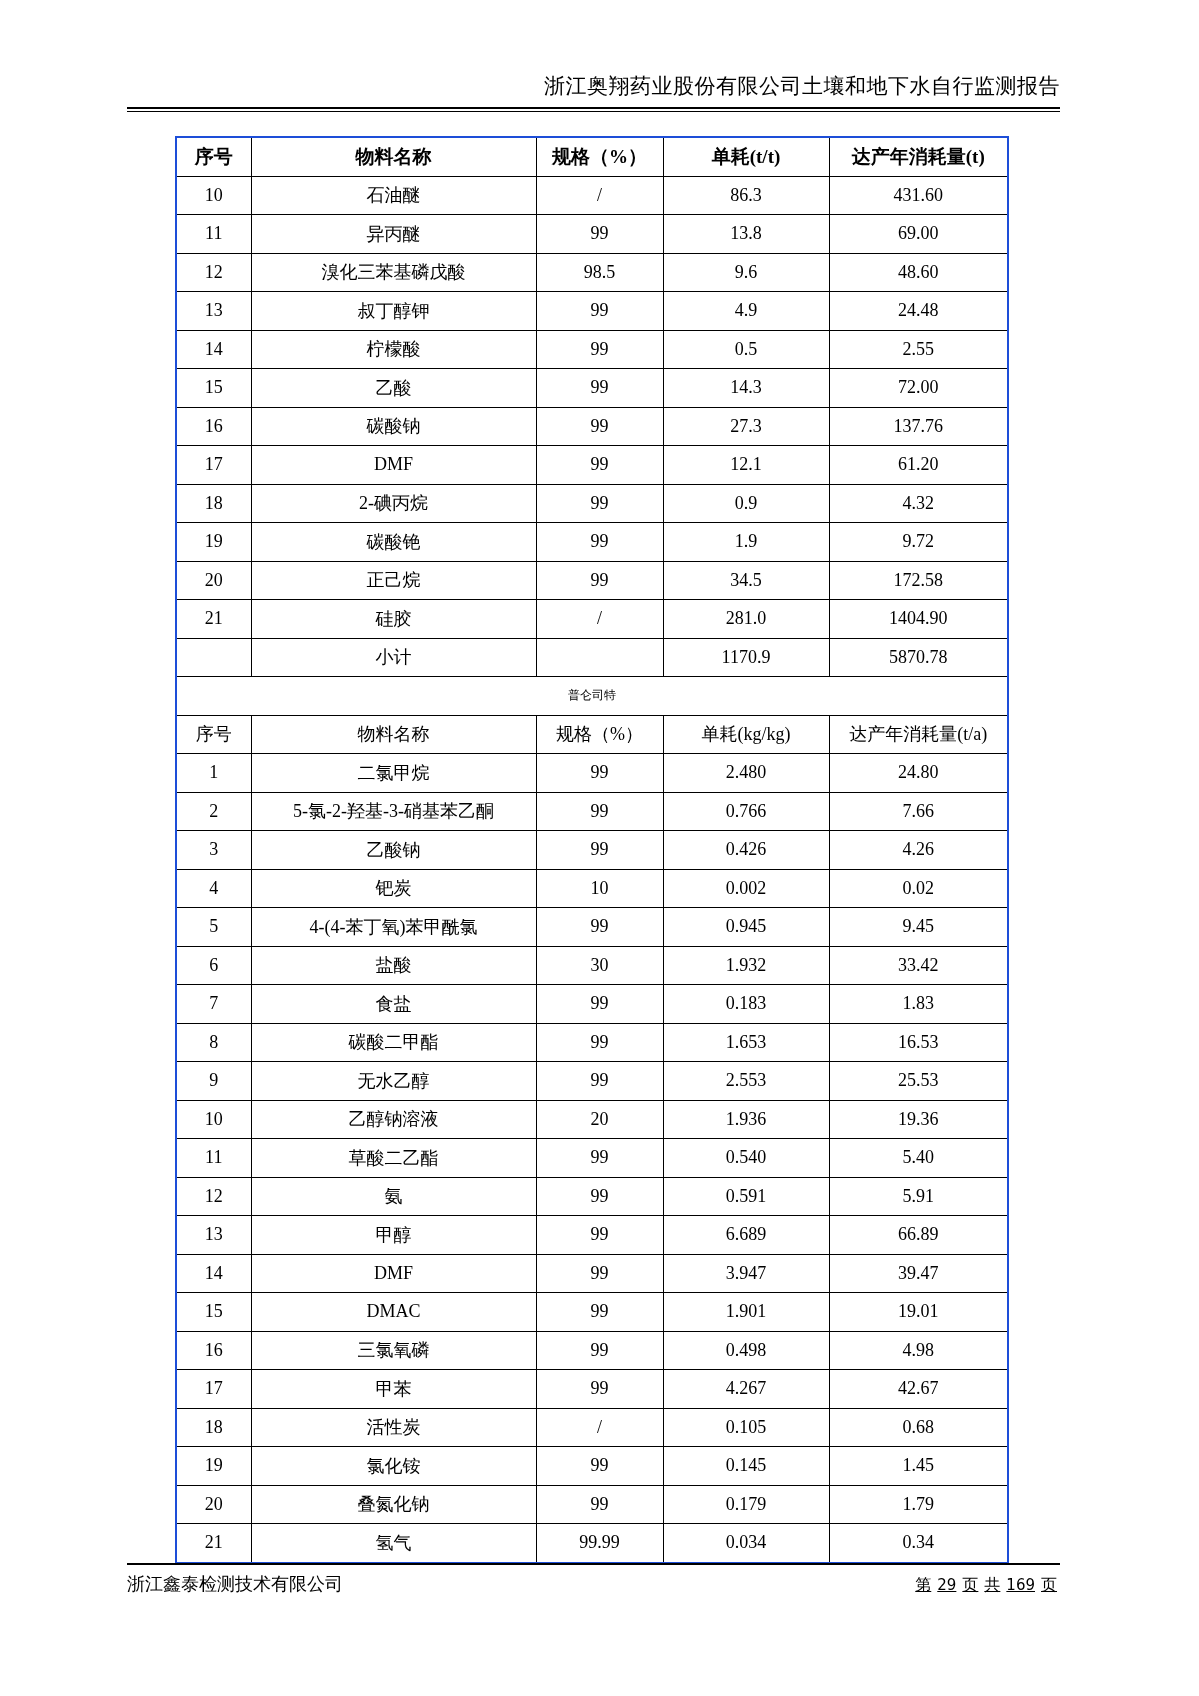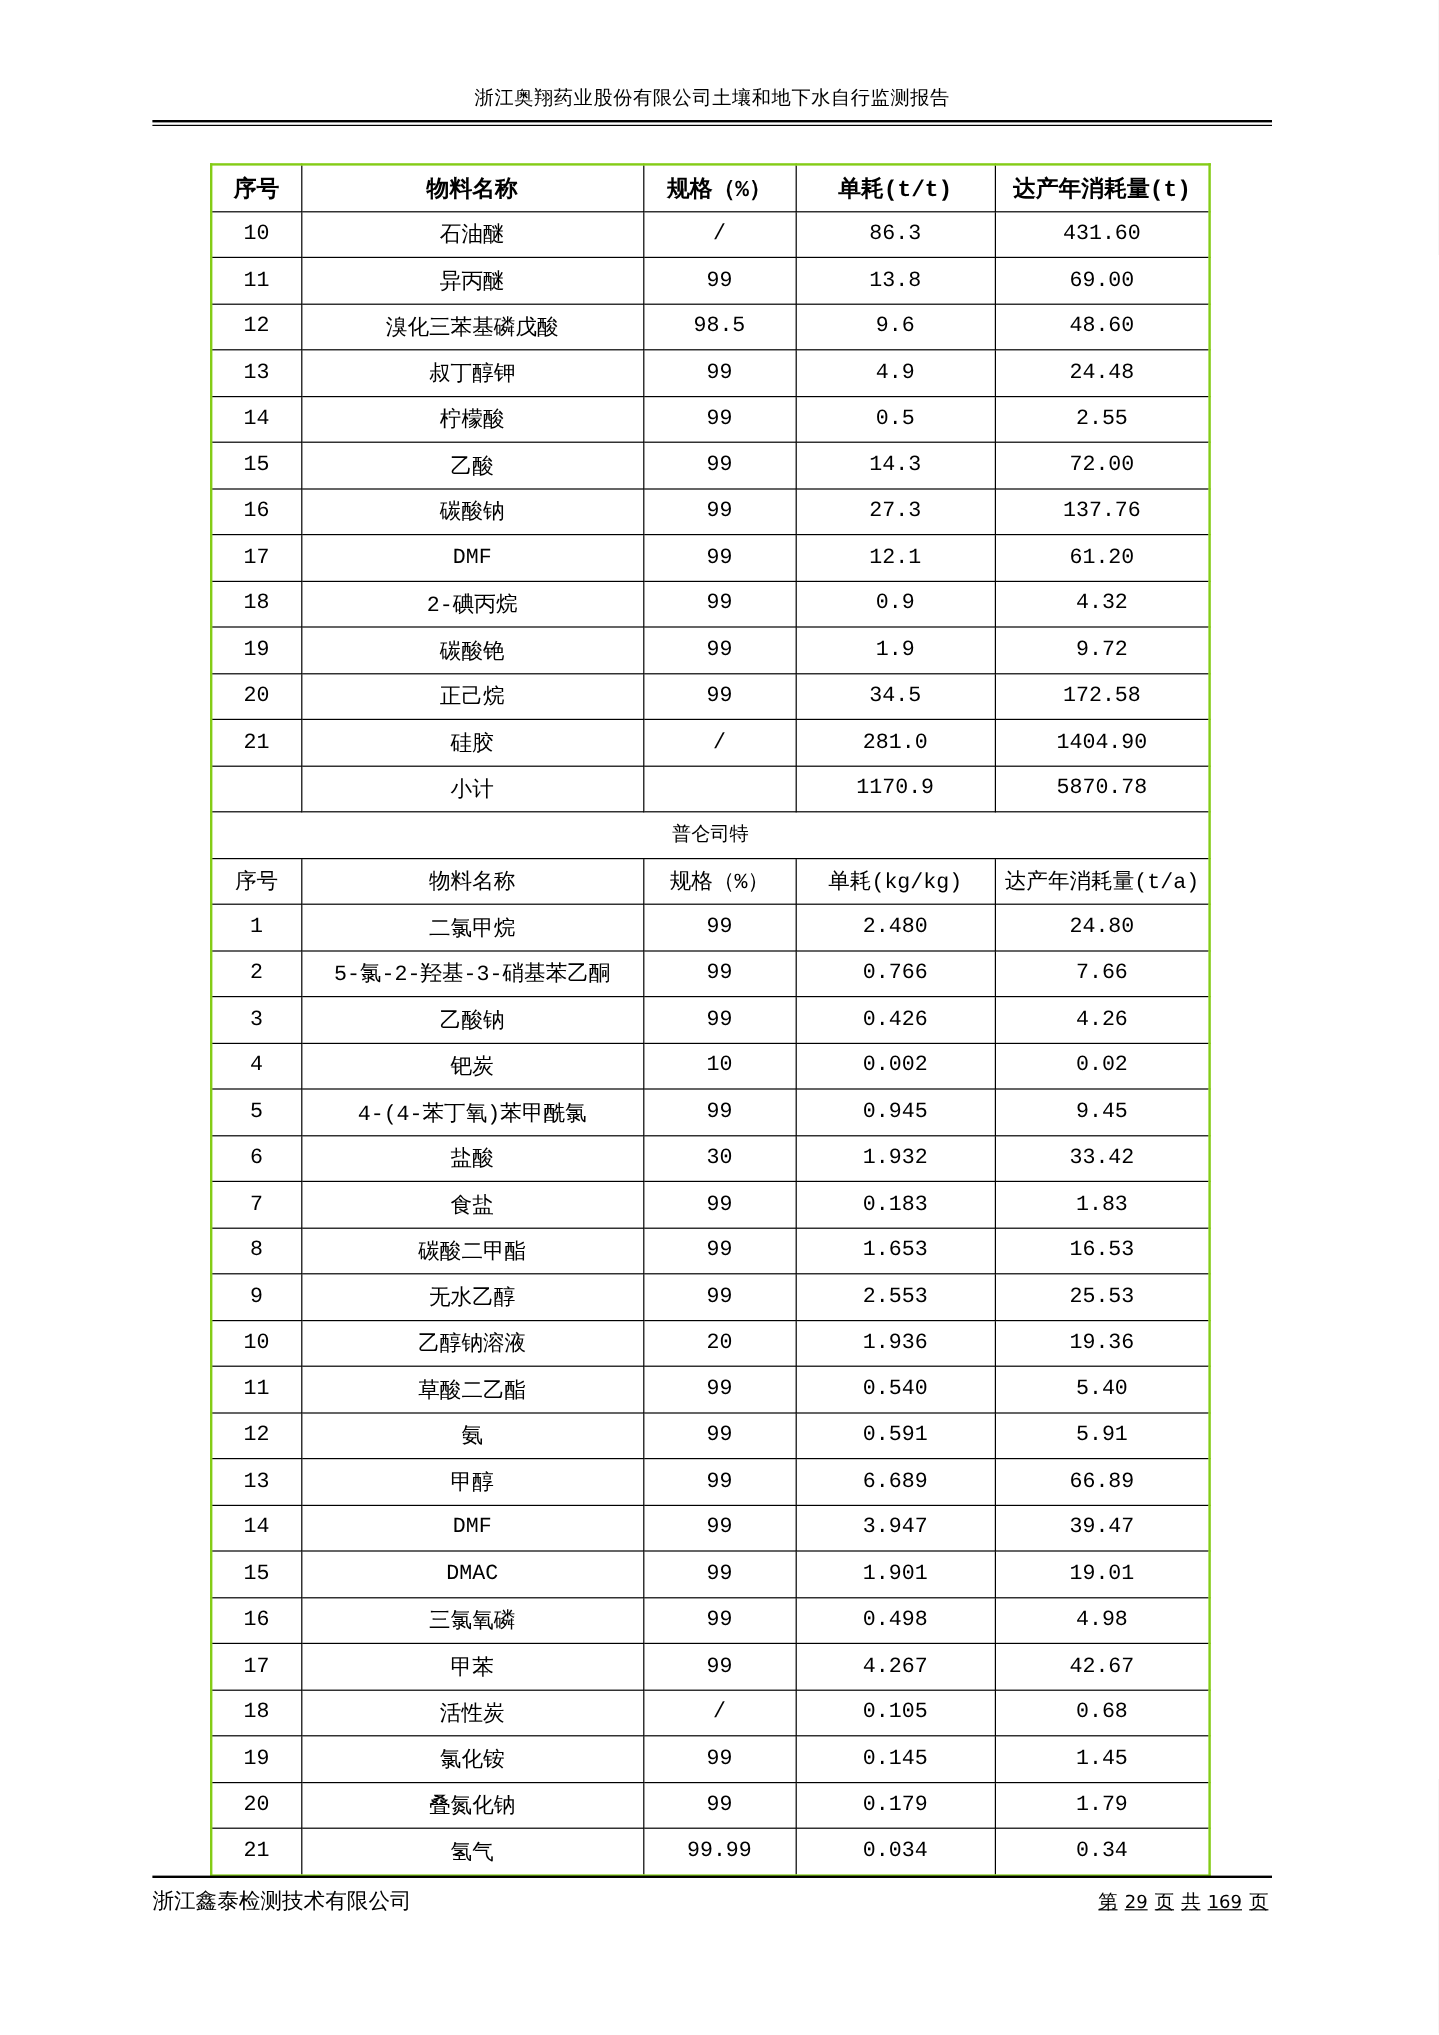--- a/index.html
+++ b/index.html
@@ -9,42 +9,42 @@
     background:#ffffff;
     font-family:"Liberation Serif","DejaVu Serif",serif;
     color:#000;
     margin:0 auto;
     overflow:hidden;
   }
   .doc-header {
     position:absolute; top:72px; left:127px; width:933px;
     text-align:center;
   }
-  .doc-title { font-size:16px; letter-spacing:0.5px; white-space:nowrap; }
+  .doc-title { font-size:21px; letter-spacing:0.5px; white-space:nowrap;text-align:right; }
   .header-rule {
     margin-top:7px; height:2px;
     border-top:2px solid #000;
     border-bottom:1px solid #000;
   }
   .table-wrap { position:absolute; top:136px; left:175px; width:832px; }
   table.materials {
     border-collapse:collapse; table-layout:fixed;
-    width:832px; border:2px solid #84cc16;font-family:Liberation Mono, monospace;
+    width:832px; border:2px solid #1d4ed8;
   }
   table.materials td {
     border:1px solid #000;
     height:37.5px;
     text-align:center; vertical-align:middle;
     font-size:18px;
     padding:0 2px;
     overflow:hidden; white-space:nowrap;
   }
   tr.head1 td { font-weight:bold; font-size:19px; }
   tr.head2 td { font-weight:normal; font-size:18px; }
-  tr.section-row td { font-size:16px; }
+  tr.section-row td { font-size:12px; }
   .doc-footer {
     position:absolute; top:1563px; left:127px; width:933px;
     border-top:2px solid #000;
     padding-top:7px;
     display:flex; justify-content:space-between; align-items:flex-end;
     font-size:18px;
   }
   .pageinfo { font-size:16px;text-decoration:underline; }
   .pageinfo span { margin:0 3px; }
   .pageinfo .num {

